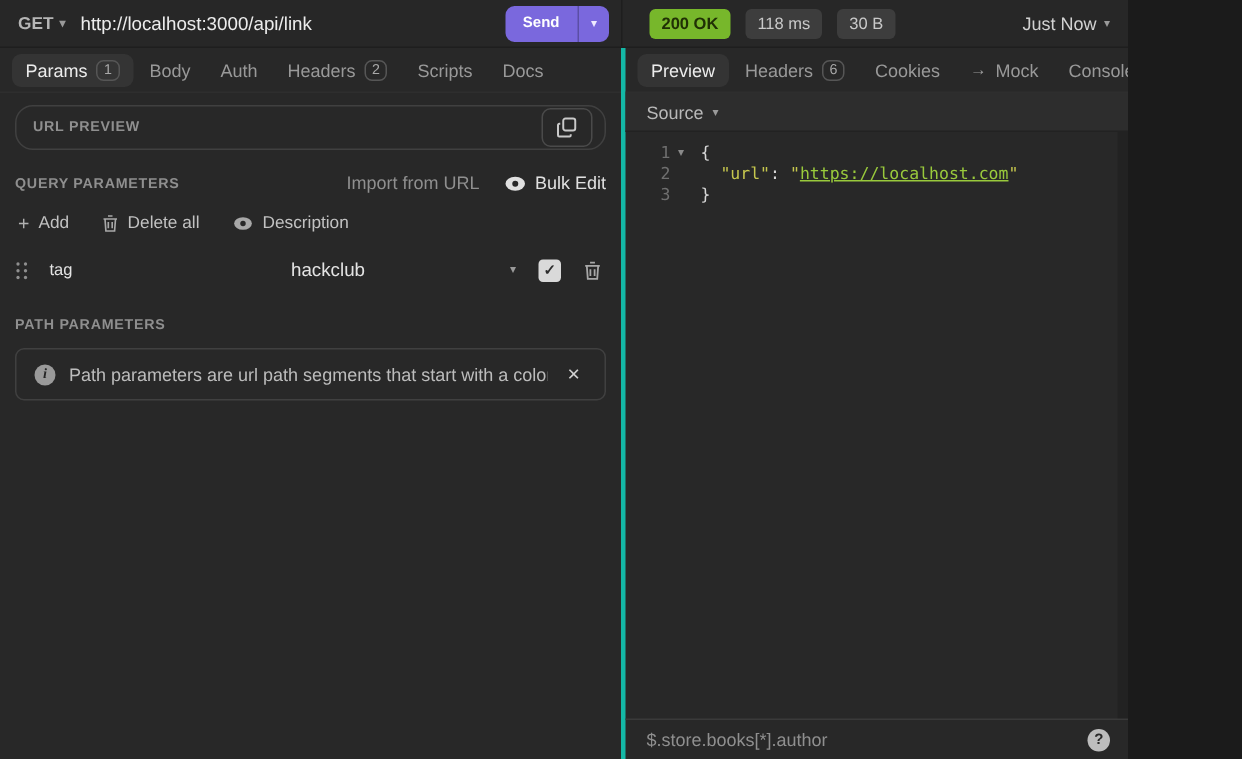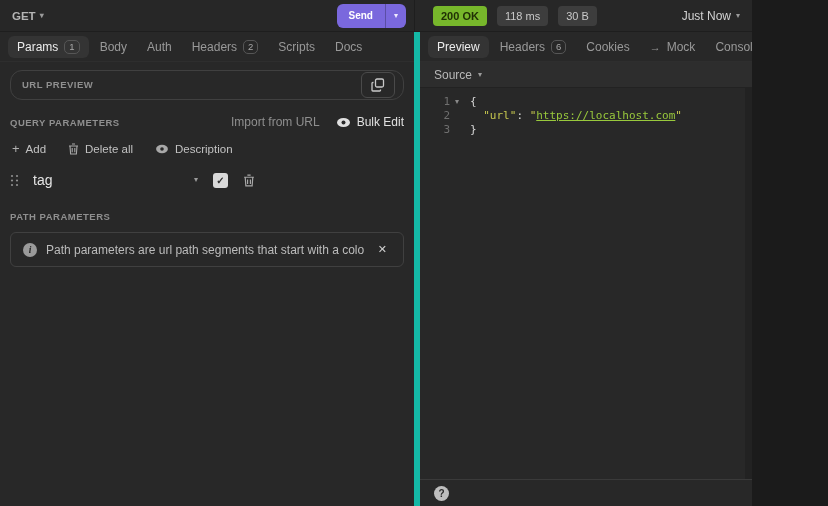--- a/index.html
+++ b/index.html
@@ -22,21 +22,21 @@
   .send-arrow { display:flex; align-items:center; padding:0 8px; border-left:1px solid rgba(0,0,0,0.25); }
   .send-arrow .chev { color:#efeaff; }
   .badge-pill { height:20px; display:flex; align-items:center; padding:0 8px; border-radius:4px; font-size:11px; }
   .pill-status { background:#77b72b; color:#203005; font-weight:700; }
   .pill-gray { background:#3d3d3d; color:#c9c9c9; }
   .history-select { margin-left:auto; display:flex; align-items:center; gap:5px; color:#d2d2d2; font-size:12px;justify-content:flex-end; }
 
   
   .main { flex:1; display:flex; min-height:0; }
   .left-panel { width:414px; display:flex; flex-direction:column; }
-  .right-panel { flex:1; display:flex; flex-direction:column; border-left:6px solid #14b8a6; min-width:0; position:relative; }
+  .right-panel { flex:1; display:flex; flex-direction:column; border-left:3px solid #14b8a6; min-width:0; position:relative; }
 
   
   .tabbar { height:30px; display:flex; align-items:center; gap:2px; padding:0 8px; border-bottom:1px solid #2e2e2e; flex:0 0 auto; }
   .tab { display:flex; align-items:center; gap:6px; padding:4px 9px; border-radius:6px; color:#999; font-size:12px; white-space:nowrap; cursor:default; }
   .tab.active { background:#343434; color:#ececec; }
   .tab-badge { border:1px solid #565656; border-radius:5px; font-size:9.5px; color:#a8a8a8; padding:0 4px; line-height:12px; }
   .tab .arrow-ic { font-size:11px; color:inherit; }
 
   
   .left-content { flex:1; padding:8px 10px; overflow:hidden; }
@@ -49,21 +49,21 @@
   .head-right { margin-left:auto; display:flex; align-items:center; gap:16px; }
   .link-dim { color:#8f8f8f; font-size:12px; cursor:default; }
   .bulk-edit { display:flex; align-items:center; gap:6px; color:#e0e0e0; font-size:12px; cursor:default; }
 
   .actions-row { margin-top:13px; display:flex; align-items:center; gap:22px; padding-left:2px; }
   .action-item { display:flex; align-items:center; gap:6px; color:#c2c2c2; font-size:11.5px; cursor:default; }
   .plus-ic { color:#b0b0b0; font-size:13px; line-height:1; }
 
   .param-row { margin-top:11px; height:28px; display:flex; align-items:center; }
   .drag-handle { width:14px; display:flex; align-items:center; cursor:grab; }
-  .param-name { width:161px; margin-left:9px; color:#e4e4e4; font-size:14px; }
+  .param-name { width:161px; margin-left:9px; color:#e4e4e4; font-size:11px; }
   .param-value { flex:1; color:#e4e4e4; font-size:12.5px; }
   .param-icons { display:flex; align-items:center; gap:15px; padding-right:3px; }
   .checkbox { width:15px; height:15px; border-radius:3px; background:#d9d9d9; display:flex; align-items:center; justify-content:center; color:#2d2d2d; font-size:10px; font-weight:700; }
 
   .path-head { margin-top:17px; }
   .info-box { margin-top:10px; border:1px solid #404040; border-radius:6px; padding:8px 12px; display:flex; align-items:center; gap:9px; }
   .info-ic { width:14px; height:14px; border-radius:50%; background:#9a9a9a; color:#262626; font-size:9.5px; font-weight:700; display:flex; align-items:center; justify-content:center; font-family:"Liberation Serif", serif; font-style:italic; flex:0 0 auto; }
   .info-text { color:#bcbcbc; font-size:12px; white-space:nowrap; overflow:hidden; }
   .close-x { margin-left:auto; color:#d0d0d0; font-size:11px; padding:2px 4px; cursor:default; }
 
@@ -92,20 +92,21 @@
 <body>
 
 <div class="app">
 
   <div class="topbar">
     <div class="topbar-left">
       <div class="method-select">
         <span>GET</span>
         <span class="chev">▾</span>
       </div>
+      <div class="url-text">http://localhost:3000/api/link</div>
       <div class="send-btn">
         <span class="send-label">Send</span>
         <span class="send-arrow">
             <span class="chev">▾</span>
           </span>
       </div>
     </div>
     <div class="topbar-right">
       <div class="badge-pill pill-status">200 OK</div>
       <div class="badge-pill pill-gray">118 ms</div>
@@ -185,20 +186,21 @@
             <svg width="9" height="13" viewBox="0 0 9 13">
               <circle cx="2" cy="2" r="1.1" fill="#8f8f8f"></circle>
                 <circle cx="7" cy="2" r="1.1" fill="#8f8f8f"></circle>
               <circle cx="2" cy="6.5" r="1.1" fill="#8f8f8f"></circle>
                 <circle cx="7" cy="6.5" r="1.1" fill="#8f8f8f"></circle>
               <circle cx="2" cy="11" r="1.1" fill="#8f8f8f"></circle>
                 <circle cx="7" cy="11" r="1.1" fill="#8f8f8f"></circle>
             </svg>
           </div>
           <div class="param-name">tag</div>
+          <div class="param-value">hackclub</div>
           <div class="param-icons">
             <span class="chev">▾</span>
             <div class="checkbox">
               <span>✓</span>
             </div>
             <svg width="12" height="13" viewBox="0 0 11 12">
               <path d="M1 3 H10 M4 1 H7 M2 3 L2.6 11 H8.4 L9 3 M4.2 5 V9.2 M6.8 5 V9.2" fill="none" stroke="#a8a8a8" stroke-width="1.1"></path>
             </svg>
           </div>
         </div>
@@ -252,17 +254,18 @@
           <span class="gutter">
             <span class="num">3</span>
             <span class="fold"></span>
           </span>
           <span class="code-content"><span class="tok-plain">}</span></span>
         </div>
         <div class="scroll-track"></div>
       </div>
 
       <div class="filter-bar">
+        <input class="filter-input" type="text" placeholder="$.store.books[*].author" style="">
         <div class="help-ic">?</div>
       </div>
     </div>
   </div>
 </div>
 
 </body></html>

